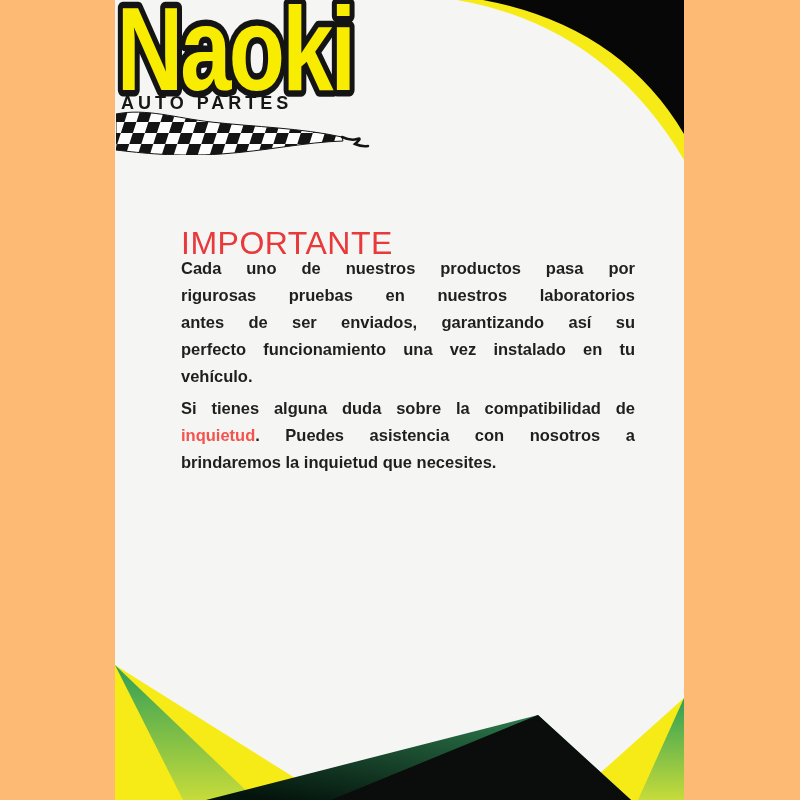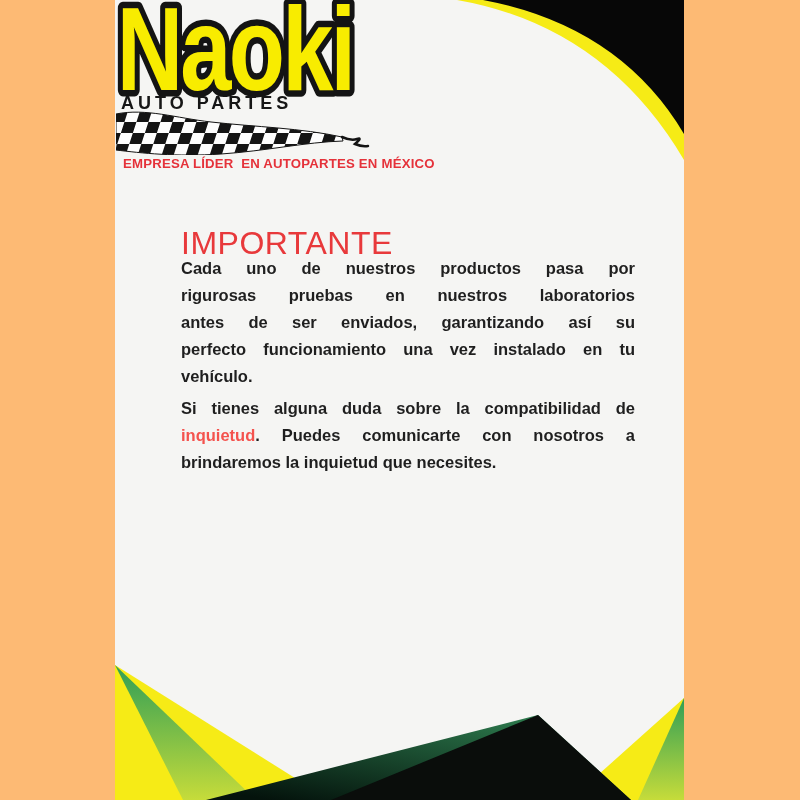--- a/index.html
+++ b/index.html
@@ -52,34 +52,33 @@
           <rect x="0" y="0" width="24" height="22" fill="#fdfdfd"></rect>
           <rect x="0" y="0" width="12" height="11" fill="#141414"></rect>
           <rect x="12" y="11" width="12" height="11" fill="#141414"></rect>
         </pattern>
       </defs>
       <path d="M0,3 C30,-3 60,7 95,11 C140,16 185,17 226,26 L227,30
                C190,31 150,40 105,43 C60,46 25,42 0,39 Z" fill="url(#chk)" stroke="#141414" stroke-width="1"></path>
       <path d="M226,26 q9,4 15,2 t-2,5 q7,3 13,2" fill="none" stroke="#141414" stroke-width="2.5" stroke-linecap="round"></path>
     </svg>
 
-    <div class="brand-tagline">EMPRESA LÍDER  EN AUTOPARTES EN MÉXICO</div>
 
     <div class="heading">IMPORTANTE</div>
     <div class="paragraphs">
         <div class="para">
           <div class="line"><span>Cada uno de nuestros productos pasa por</span></div>
           <div class="line"><span>rigurosas pruebas en nuestros laboratorios</span></div>
           <div class="line"><span>antes de ser enviados, garantizando así su</span></div>
           <div class="line"><span>perfecto funcionamiento una vez instalado en tu</span></div>
           <div class="line last"><span>vehículo.</span></div>
         </div>
         <div class="para">
           <div class="line"><span>Si tienes alguna duda sobre la compatibilidad de</span></div>
-          <div class="line"><span class="red">inquietud</span><span>. Puedes comunicarte con nosotros a</span></div>
+          <div class="line"><span class="red">inquietud</span><span>. Puedes asistencia con nosotros a</span></div>
           <div class="line last"><span>brindaremos la inquietud que necesites.</span></div>
         </div>
       </div>
 
     <svg class="bottom-svg" viewBox="0 0 569 146" preserveAspectRatio="none">
       <defs>
         <linearGradient id="gGreen" x1="0" y1="0" x2="0" y2="1">
           <stop offset="0" stop-color="#2f9e56"></stop>
           <stop offset="1" stop-color="#c6dc3a"></stop>
         </linearGradient>

